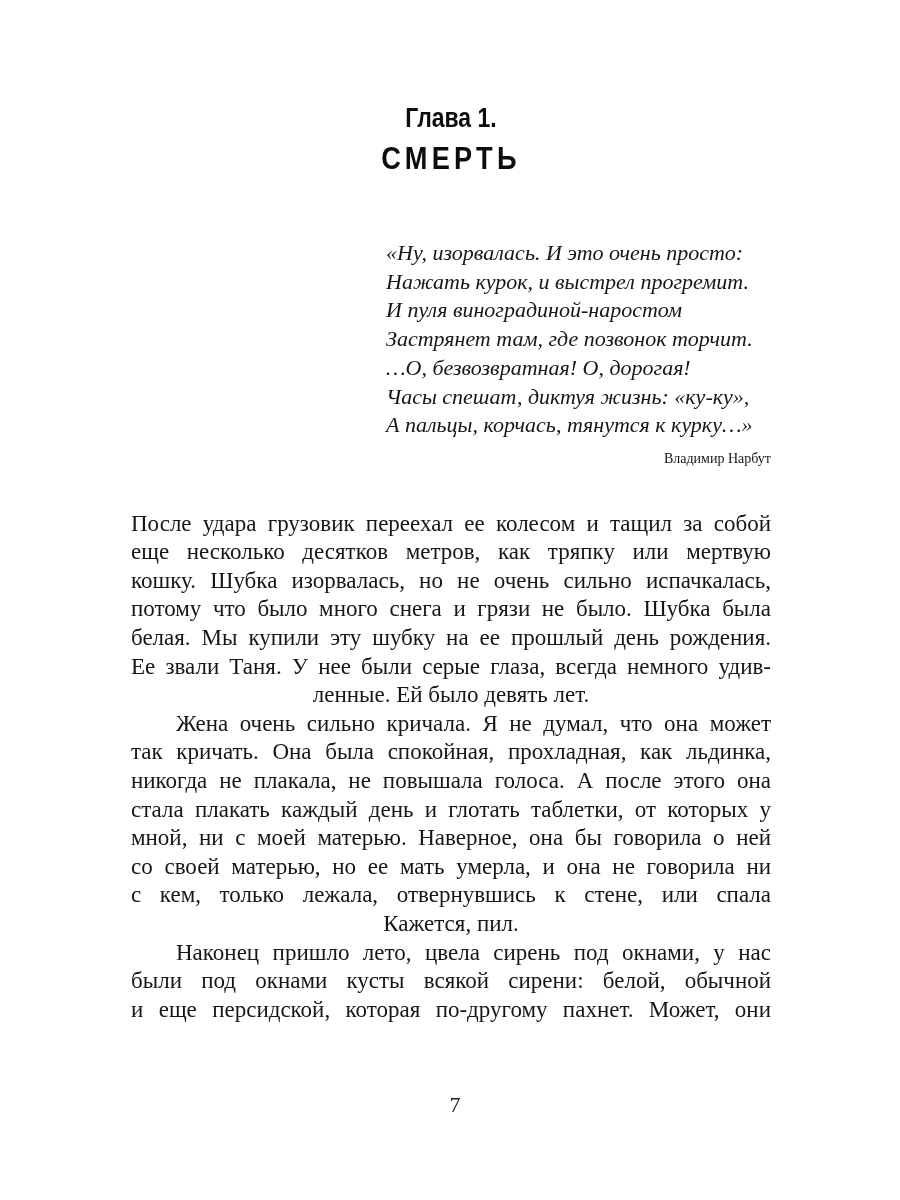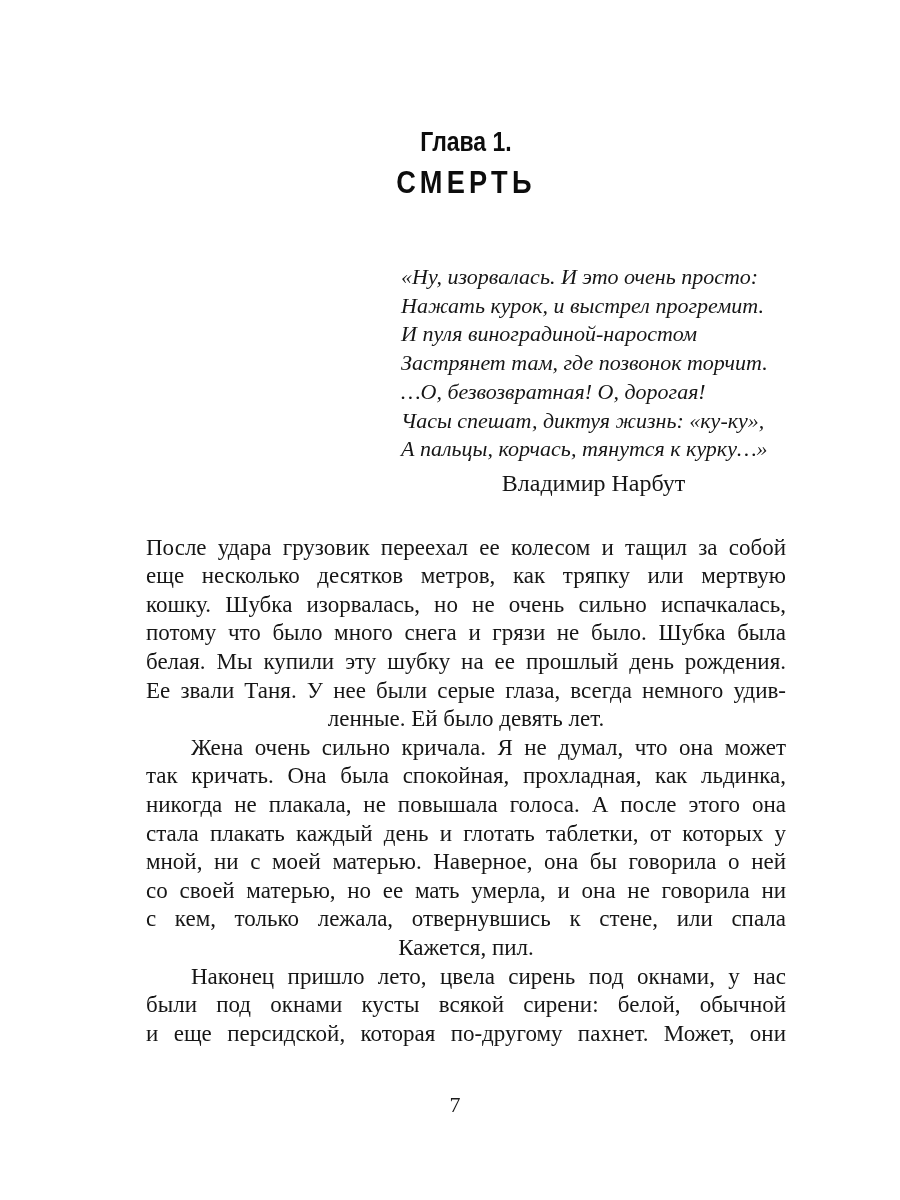--- a/index.html
+++ b/index.html
@@ -11,24 +11,23 @@
     position: relative;
     width: 900px;
     height: 1200px;
     background: #ffffff;
     overflow: hidden;
     font-family: "Liberation Serif", serif;
     color: #161616;
   }
   .content {
     position: absolute;
-    left: 146px;
+    left: 131px;
     top: 0;
     width: 640px;
-    margin-top: 24px;
   }
   .chapter {
     margin-top: 101px;
     text-align: center;
     color: #0d0d0d;
     font-family: "Liberation Sans", sans-serif;
     font-weight: bold;
   }
   .chapter-label {
     font-size: 28px;
@@ -46,22 +45,22 @@
     margin-top: 62px;
     margin-left: 255px;
     width: 385px;
     font-size: 22px;
     line-height: 28.7px;
     font-style: italic;
   }
   .attribution {
     margin-top: 5px;
     font-style: normal;
-    text-align: center;
-    font-size: 24px;
+    text-align: right;
+    font-size: 14px;
     line-height: 28.7px;
   }
   .bodytext {
     margin-top: 36px;
     font-size: 23px;
     line-height: 28.6px;
   }
   .bl {
     text-align: center;
   }

